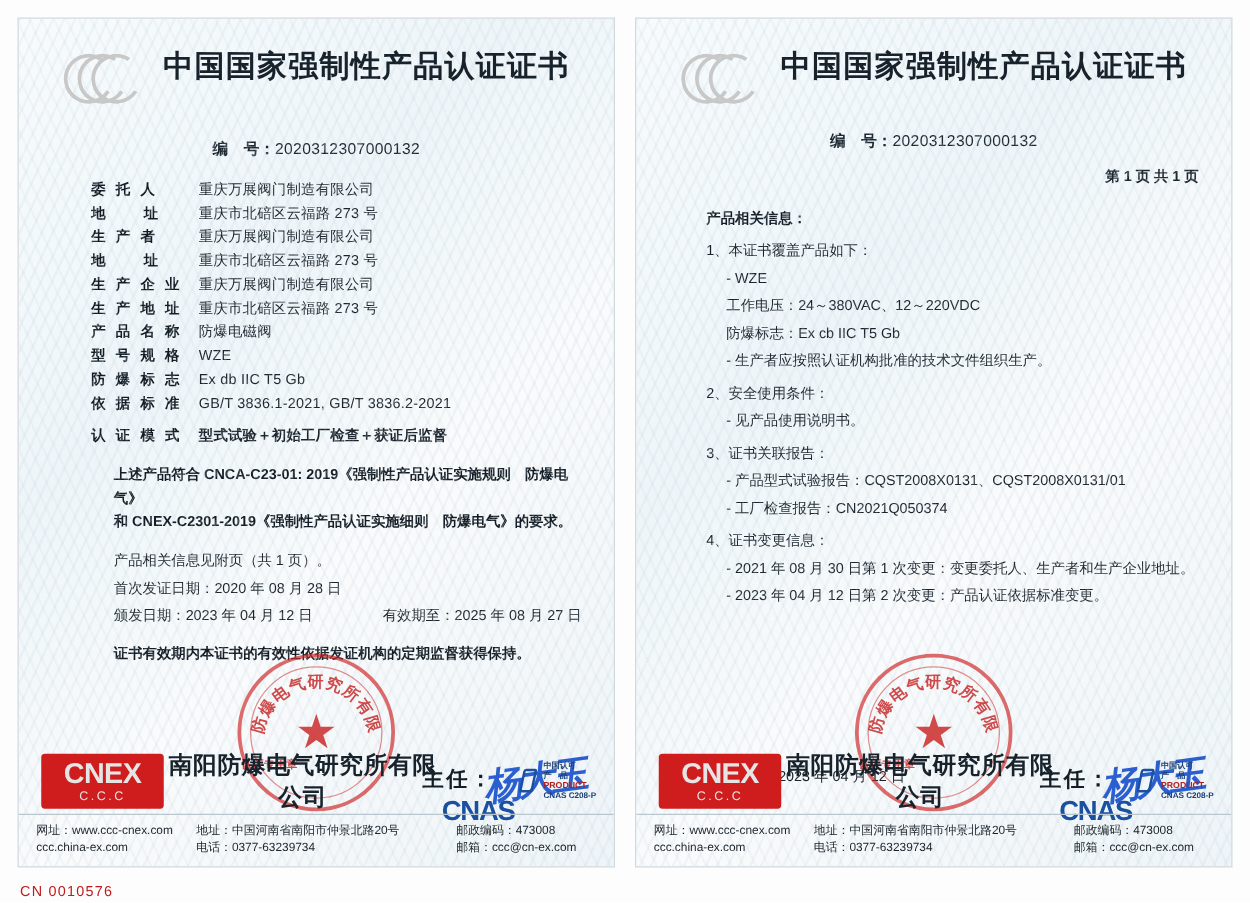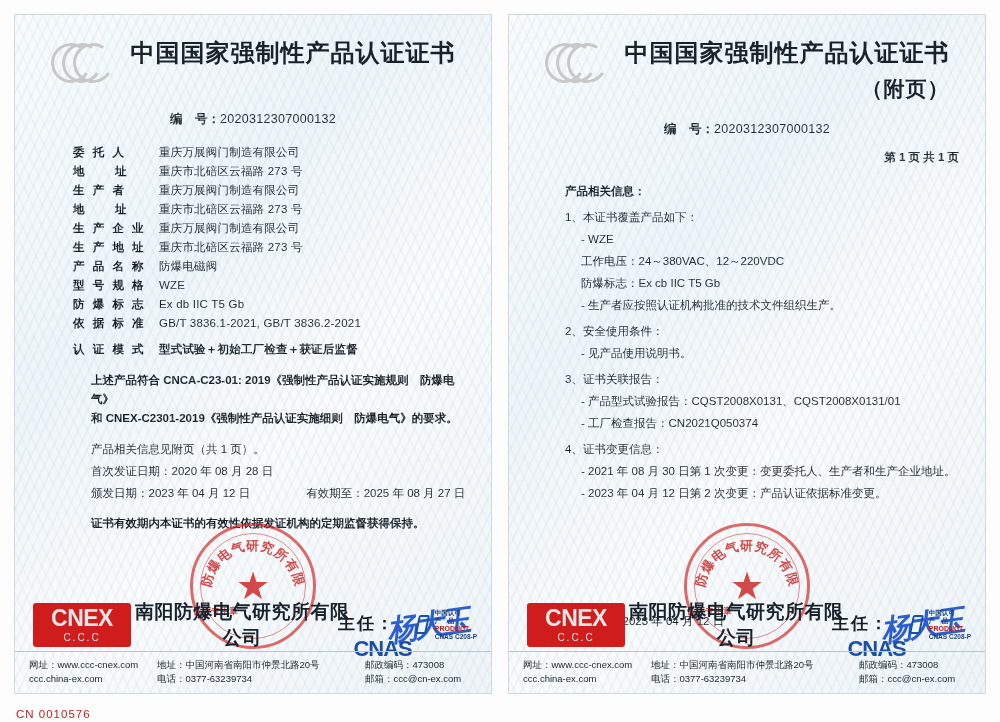--- a/index.html
+++ b/index.html
@@ -483,21 +483,20 @@
   <div class="cert" id="cert-right">
 
     <div class="hdr">
       <div class="ccc-logo">
         <div class="ring r1"></div>
           <div class="ring r2"></div>
           <div class="ring r3"></div>
       </div>
       <div class="hdr-titles">
         <div class="title-main">中国国家强制性产品认证证书</div>
-        <div class="title-sub">（附页）</div>
       </div>
     </div>
 
     <div class="certno" style="margin-top:12px">
       <span>编　号：</span><span class="v">2020312307000132</span>
     </div>
     <div class="pageinfo">第 1 页 共 1 页</div>
 
     <div class="rblock">
       <div class="bhead">产品相关信息：</div>

